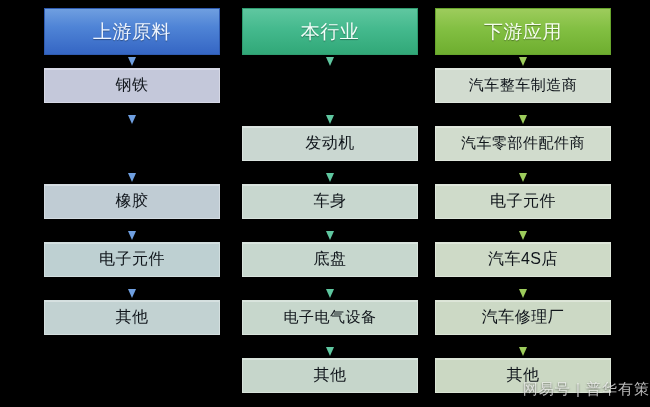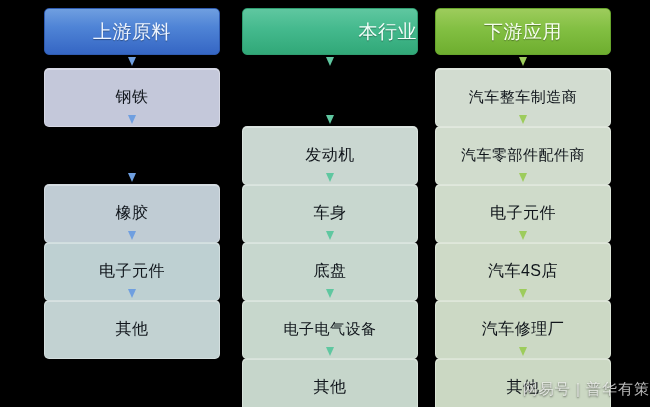--- a/index.html
+++ b/index.html
@@ -30,21 +30,21 @@
   }
   .col-upstream   { left: 44px; }
   .col-industry   { left: 242px; }
   .col-downstream { left: 435px; }
 
   .node {
     position: absolute;
     left: 0;
     width: 176px;
     box-sizing: border-box;
-    border-radius: 5px;
+    border-radius: 0;
     display: flex;
     align-items: center;
     justify-content: center;
     text-align: center;
     letter-spacing: 0.5px;
     overflow: hidden;
   }
 
   .node-header {
     height: 47px;
@@ -54,30 +54,29 @@
     border: 1px solid rgba(255,255,255,0.18);
   }
   .node-header.hdr-blue {
     background: linear-gradient(180deg, #6f9fe0 0%, #4f84d6 40%, #3566c4 100%);
     border-color: #2f5bb0;
   }
   .node-header.hdr-teal {
     background: linear-gradient(180deg, #5fc7a0 0%, #44b98d 45%, #31a878 100%);
     border-color: #2f9d70;
     color: #f2fffa;
-    justify-content: flex-end;
   }
   .node-header.hdr-green {
     background: linear-gradient(180deg, #9dcc5c 0%, #82bf42 45%, #6eae2f 100%);
     border-color: #67a52c;
     color: #f6ffee;
   }
 
   .node-item {
-    height: 59px;
+    height: 35px;
     font-size: 16px;
     color: #10151b;
     border: 1px solid rgba(255,255,255,0.30);
     box-shadow: inset 0 1px 0 rgba(255,255,255,0.35);
   }
   .node-item.long {
     font-size: 15px;
   }
 
   .connector {

